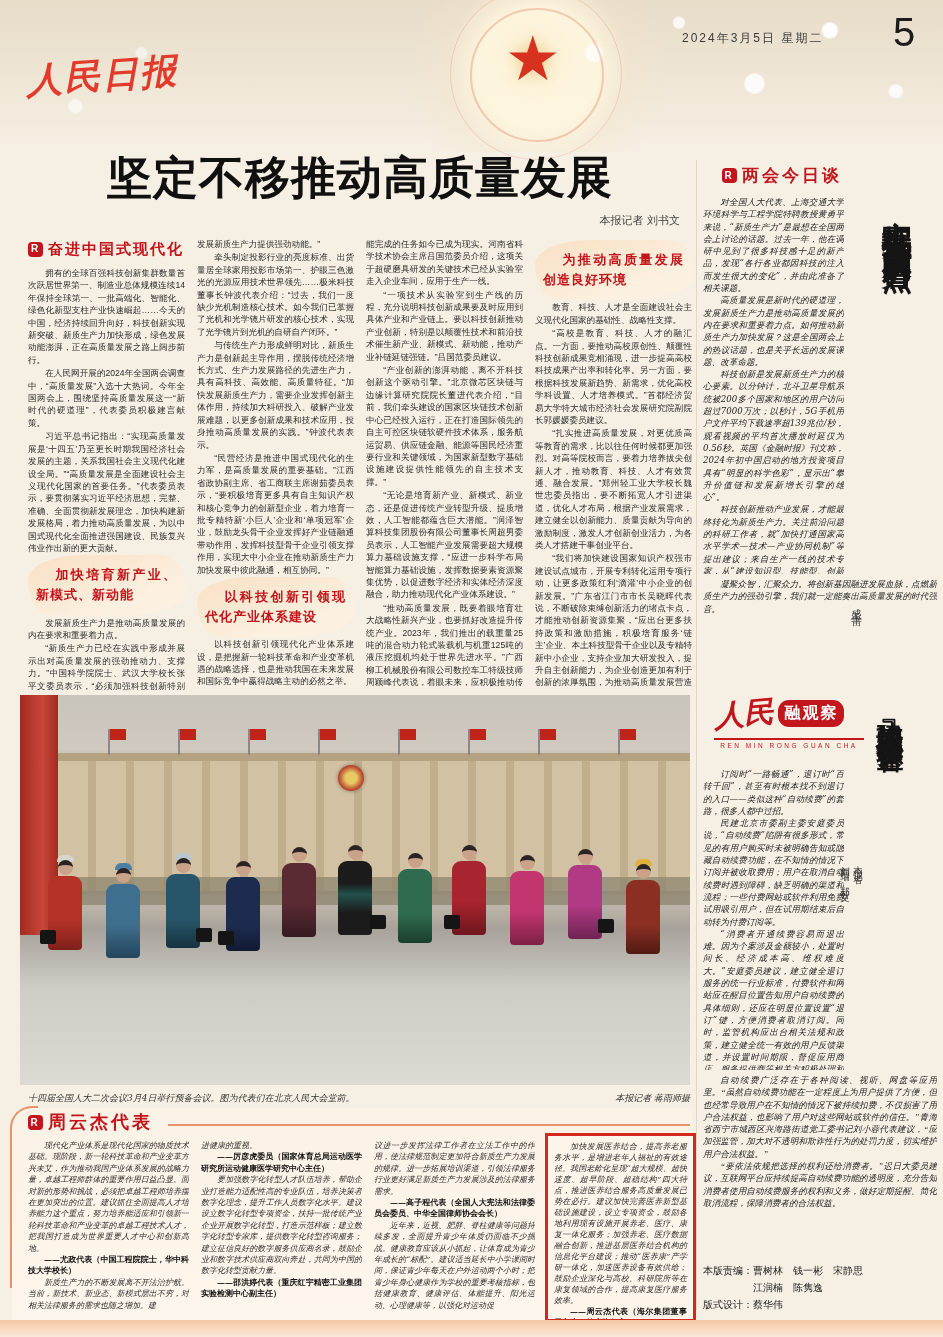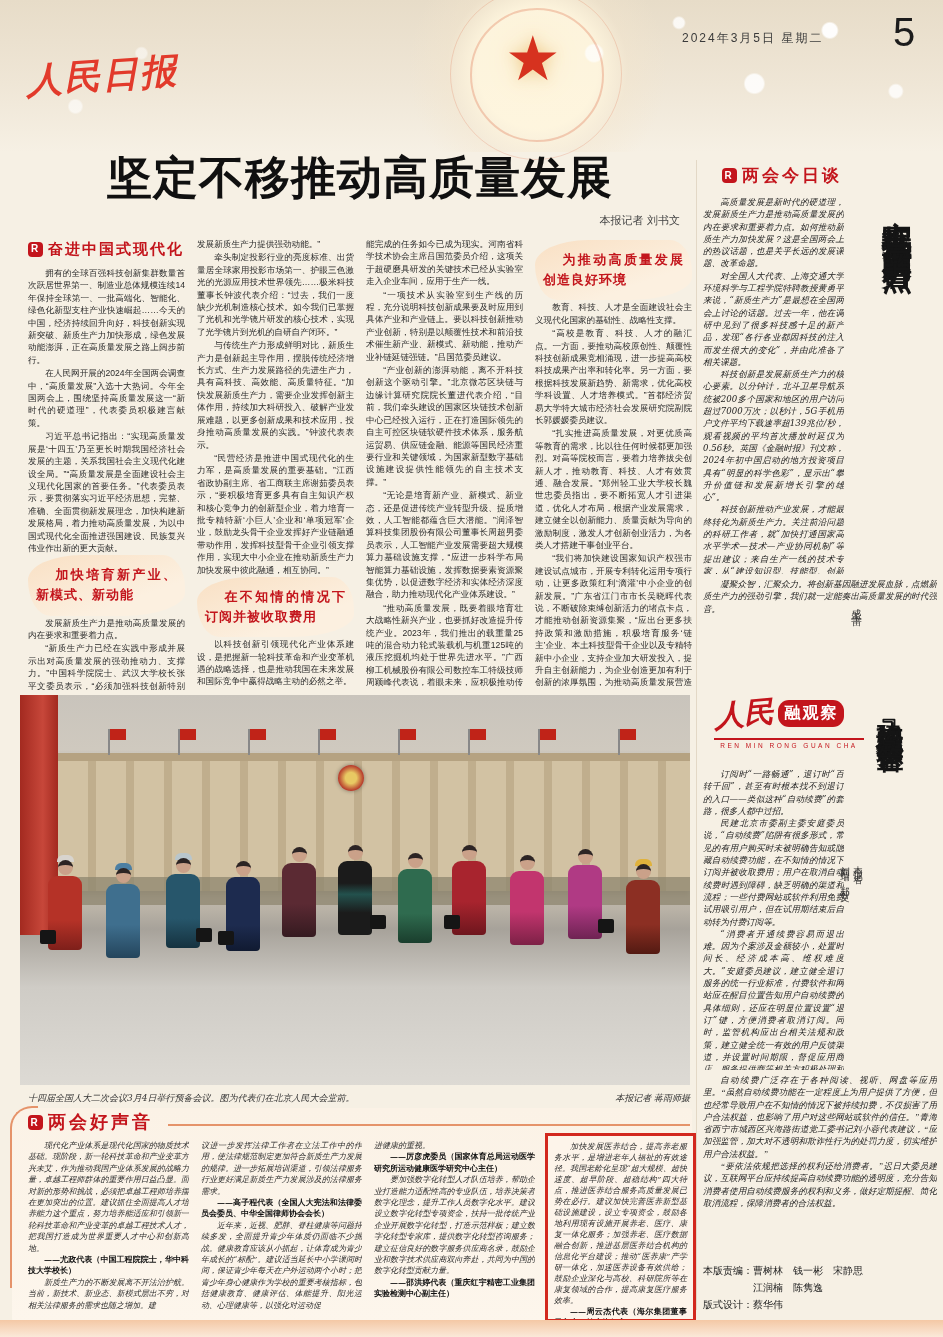--- a/index.html
+++ b/index.html
@@ -160,21 +160,21 @@
       <p>习近平总书记指出：“实现高质量发展是‘十四五’乃至更长时期我国经济社会发展的主题，关系我国社会主义现代化建设全局。”“高质量发展是全面建设社会主义现代化国家的首要任务。”代表委员表示，要贯彻落实习近平经济思想，完整、准确、全面贯彻新发展理念，加快构建新发展格局，着力推动高质量发展，为以中国式现代化全面推进强国建设、民族复兴伟业作出新的更大贡献。</p>
       <p class="subhead">加快培育新产业、新模式、新动能</p>
       <p>发展新质生产力是推动高质量发展的内在要求和重要着力点。</p>
       <p>“新质生产力已经在实践中形成并展示出对高质量发展的强劲推动力、支撑力。”中国科学院院士、武汉大学校长张平文委员表示，“必须加强科技创新特别是原创性、颠覆性科技创新，加快以企业为主导的产学研深度融合，强化企业科技创新主体地位，为培育</p>
     </div>
     <div class="mcol">
       <p style="text-indent:0">发展新质生产力提供强劲动能。”</p>
       <p>牵头制定投影行业的亮度标准、出货量居全球家用投影市场第一、护眼三色激光的光源应用技术世界领先……极米科技董事长钟波代表介绍：“过去，我们一度缺少光机制造核心技术。如今我们已掌握了光机和光学镜片研发的核心技术，实现了光学镜片到光机的自研自产闭环。”</p>
       <p>与传统生产力形成鲜明对比，新质生产力是创新起主导作用，摆脱传统经济增长方式、生产力发展路径的先进生产力，具有高科技、高效能、高质量特征。“加快发展新质生产力，需要企业发挥创新主体作用，持续加大科研投入、破解产业发展难题，以更多创新成果和技术应用，投身推动高质量发展的实践。”钟波代表表示。</p>
       <p>“民营经济是推进中国式现代化的生力军，是高质量发展的重要基础。”江西省政协副主席、省工商联主席谢茹委员表示，“要积极培育更多具有自主知识产权和核心竞争力的创新型企业，着力培育一批专精特新‘小巨人’企业和‘单项冠军’企业，鼓励龙头骨干企业发挥好产业链融通带动作用，发挥科技型骨干企业引领支撑作用，实现大中小企业在推动新质生产力加快发展中彼此融通，相互协同。”</p>
-      <p class="subhead">在不知情的情况下订阅并被收取费用</p>
+      <p class="subhead">以科技创新引领现代化产业体系建设</p>
       <p>以科技创新引领现代化产业体系建设，是把握新一轮科技革命和产业变革机遇的战略选择，也是推动我国在未来发展和国际竞争中赢得战略主动的必然之举。</p>
       <p>如何能在米粒大小的硅基材料上刻一首古诗？借助技术创新的最新成果，看似不可</p>
     </div>
     <div class="mcol">
       <p style="text-indent:0">能完成的任务如今已成为现实。河南省科学技术协会主席吕国范委员介绍，这项关于超硬磨具研发的关键技术已经从实验室走入企业车间，应用于生产一线。</p>
       <p>“一项技术从实验室到生产线的历程，充分说明科技创新成果要及时应用到具体产业和产业链上。要以科技创新推动产业创新，特别是以颠覆性技术和前沿技术催生新产业、新模式、新动能，推动产业补链延链强链。”吕国范委员建议。</p>
       <p>“产业创新的澎湃动能，离不开科技创新这个驱动引擎。”北京微芯区块链与边缘计算研究院院长董进代表介绍，“目前，我们牵头建设的国家区块链技术创新中心已经投入运行，正在打造国际领先的自主可控区块链软硬件技术体系，服务航运贸易、供应链金融、能源等国民经济重要行业和关键领域，为国家新型数字基础设施建设提供性能领先的自主技术支撑。”</p>
       <p>“无论是培育新产业、新模式、新业态，还是促进传统产业转型升级、提质增效，人工智能都蕴含巨大潜能。”润泽智算科技集团股份有限公司董事长周超男委员表示，人工智能产业发展需要超大规模算力基础设施支撑，“应进一步科学布局智能算力基础设施，发挥数据要素资源聚集优势，以促进数字经济和实体经济深度融合，助力推动现代化产业体系建设。”</p>
       <p>“推动高质量发展，既要着眼培育壮大战略性新兴产业，也要抓好改造提升传统产业。2023年，我们推出的载重量25吨的混合动力轮式装载机与机重125吨的液压挖掘机均处于世界先进水平。”广西柳工机械股份有限公司数控车工特级技师周颖峰代表说，着眼未来，应积极推动传统产业焕新、新兴产业壮大、未来产业培育，在固本培元中加快塑造高质量发展新优势。</p>
     </div>
@@ -188,22 +188,22 @@
     </div>
   </div>
 
   <div class="vline"></div>
 
   <div class="talk-label">
     <span class="r-icon">R</span>
     <span>两会今日谈</span>
   </div>
   <div class="talk-text">
+    <p>对全国人大代表、上海交通大学环境科学与工程学院特聘教授黄勇平来说，“新质生产力”是最想在全国两会上讨论的话题。过去一年，他在调研中见到了很多科技感十足的新产品，发现“各行各业都因科技的注入而发生很大的变化”，并由此准备了相关课题。</p>
     <p>高质量发展是新时代的硬道理，发展新质生产力是推动高质量发展的内在要求和重要着力点。如何推动新质生产力加快发展？这是全国两会上的热议话题，也是关乎长远的发展课题、改革命题。</p>
-    <p>对全国人大代表、上海交通大学环境科学与工程学院特聘教授黄勇平来说，“新质生产力”是最想在全国两会上讨论的话题。过去一年，他在调研中见到了很多科技感十足的新产品，发现“各行各业都因科技的注入而发生很大的变化”，并由此准备了相关课题。</p>
     <p>科技创新是发展新质生产力的核心要素。以分钟计，北斗卫星导航系统被200多个国家和地区的用户访问超过7000万次；以秒计，5G手机用户文件平均下载速率超139兆位/秒，观看视频的平均首次播放时延仅为0.56秒。英国《金融时报》刊文称，2024年初中国启动的地方投资项目具有“明显的科学色彩”，显示出“攀升价值链和发展新增长引擎的雄心”。</p>
     <p>科技创新推动产业发展，才能最终转化为新质生产力。关注前沿问题的科研工作者，就“加快打通国家高水平学术—技术—产业协同机制”等提出建议；来自生产一线的技术专家，从“建设知识型、技能型、创新型劳动者大军”角度建言献策；在市场中搏击的企业家，对“以云计算、人工智能等为代表的先进计算技术与数智化机器</p>
   </div>
   <div class="talk-wide">
     <p>凝聚众智，汇聚众力。将创新基因融进发展血脉，点燃新质生产力的强劲引擎，我们就一定能奏出高质量发展的时代强音。</p>
   </div>
   <div class="vtitle talk-vtitle">牢牢把握推动高质量发展的着力点</div>
   <div class="talk-author">盛玉雷</div>
 
   <div class="rong-logo">
@@ -303,40 +303,40 @@
   </div>
   <div class="photo-caption">
     <span>十四届全国人大二次会议3月4日举行预备会议。图为代表们在北京人民大会堂前。</span>
     <span>本报记者 蒋雨师摄</span>
   </div>
 
   <div class="voices-bg"></div>
   <div class="voices-curve"></div>
   <div class="voices-label">
     <span class="r-icon">R</span>
-    <span>两会好声音</span>
+    <span>周云杰代表</span>
   </div>
   <div class="voices-rule"></div>
   <div class="voices-cols">
     <div class="vcol">
       <p>现代化产业体系是现代化国家的物质技术基础。现阶段，新一轮科技革命和产业变革方兴未艾，作为推动我国产业体系发展的战略力量，卓越工程师群体的重要作用日益凸显。面对新的形势和挑战，必须把卓越工程师培养摆在更加突出的位置。建议抓住全面提高人才培养能力这个重点，努力培养能适应和引领新一轮科技革命和产业变革的卓越工程技术人才，把我国打造成为世界重要人才中心和创新高地。</p>
       <p class="sig">——尤政代表（中国工程院院士，华中科技大学校长）</p>
       <p>新质生产力的不断发展离不开法治护航。当前，新技术、新业态、新模式层出不穷，对相关法律服务的需求也随之增加。建</p>
     </div>
     <div class="vcol">
-      <p style="text-indent:0">议进一步发挥法律工作者在立法工作中的作用，使法律规范制定更加符合新质生产力发展的规律。进一步拓展培训渠道，引领法律服务行业更好满足新质生产力发展涉及的法律服务需求。</p>
-      <p class="sig">——高子程代表（全国人大宪法和法律委员会委员、中华全国律师协会会长）</p>
-      <p>近年来，近视、肥胖、脊柱健康等问题持续多发，全面提升青少年体质仍面临不少挑战。健康教育应该从小抓起，让体育成为青少年成长的“标配”。建议适当延长中小学课间时间，保证青少年每天在户外运动两个小时；把青少年身心健康作为学校的重要考核指标，包括健康教育、健康评估、体能提升、阳光运动、心理健康等，以强化对运动促</p>
-    </div>
-    <div class="vcol">
       <p style="text-indent:0">进健康的重视。</p>
       <p class="sig">——厉彦虎委员（国家体育总局运动医学研究所运动健康医学研究中心主任）</p>
       <p>要加强数字化转型人才队伍培养，帮助企业打造能力适配性高的专业队伍，培养决策者数字化理念，提升工作人员数字化水平。建议设立数字化转型专项资金，扶持一批传统产业企业开展数字化转型，打造示范样板；建立数字化转型专家库，提供数字化转型咨询服务；建立征信良好的数字服务供应商名录，鼓励企业和数字技术供应商双向奔赴，共同为中国的数字化转型贡献力量。</p>
       <p class="sig">——邵洪婷代表（重庆红宇精密工业集团实验检测中心副主任）</p>
     </div>
+    <div class="vcol">
+      <p style="text-indent:0">议进一步发挥法律工作者在立法工作中的作用，使法律规范制定更加符合新质生产力发展的规律。进一步拓展培训渠道，引领法律服务行业更好满足新质生产力发展涉及的法律服务需求。</p>
+      <p class="sig">——高子程代表（全国人大宪法和法律委员会委员、中华全国律师协会会长）</p>
+      <p>近年来，近视、肥胖、脊柱健康等问题持续多发，全面提升青少年体质仍面临不少挑战。健康教育应该从小抓起，让体育成为青少年成长的“标配”。建议适当延长中小学课间时间，保证青少年每天在户外运动两个小时；把青少年身心健康作为学校的重要考核指标，包括健康教育、健康评估、体能提升、阳光运动、心理健康等，以强化对运动促</p>
+    </div>
   </div>
   <div class="vbox">
     <p>加快发展医养结合，提高养老服务水平，是增进老年人福祉的有效途径。我国老龄化呈现“超大规模、超快速度、超早阶段、超稳结构”四大特点，推进医养结合服务高质量发展已势在必行。建议加快完善医养新型基础设施建设，设立专项资金，鼓励各地利用现有设施开展养老、医疗、康复一体化服务；加强养老、医疗数据融合创新，推进基层医养结合机构的信息化平台建设；推动“医养康”产学研一体化，加速医养设备有效供给；鼓励企业深化与高校、科研院所等在康复领域的合作，提高康复医疗服务效率。</p>
     <p class="sig">——周云杰代表（海尔集团董事局主席，首席执行官）</p>
 
   </div>
 
   <div class="bottom-band"></div>
 </div>
 

